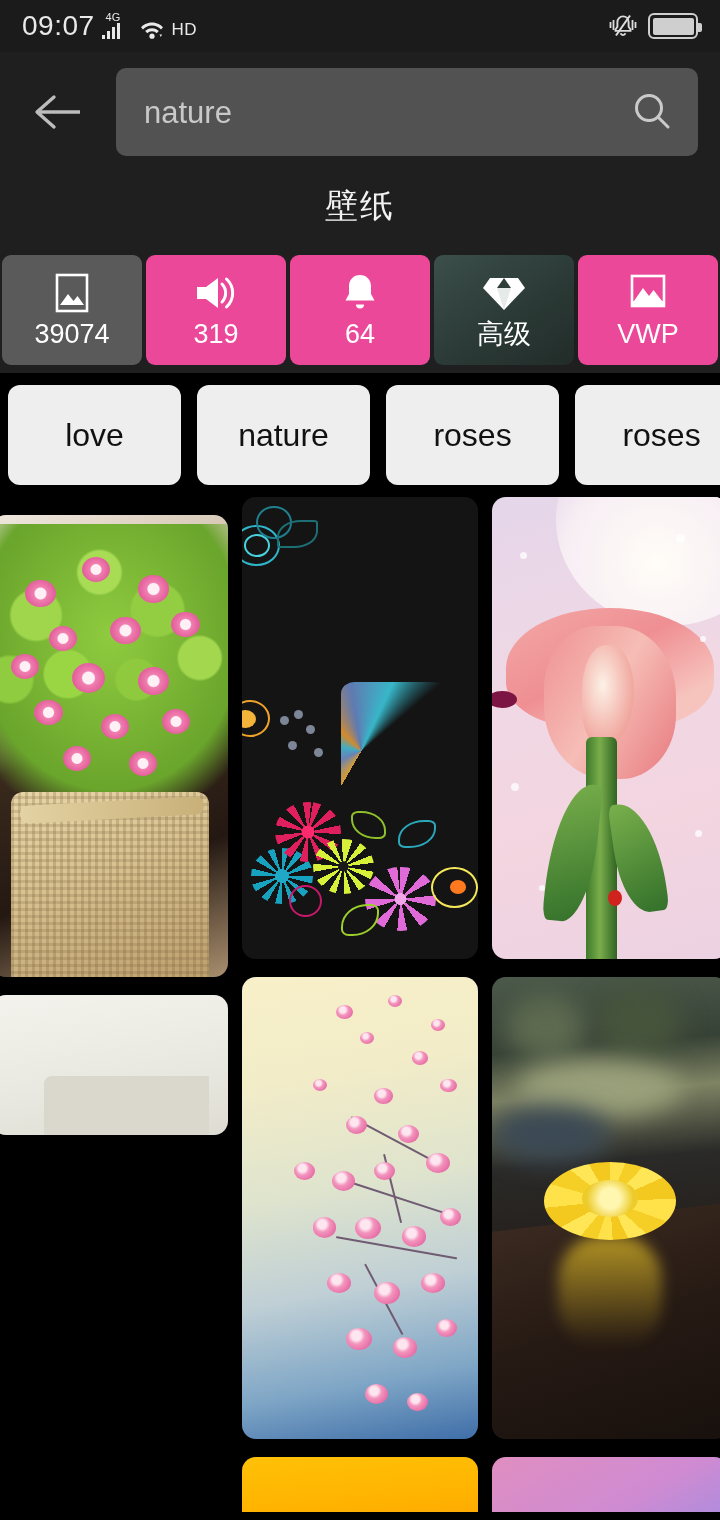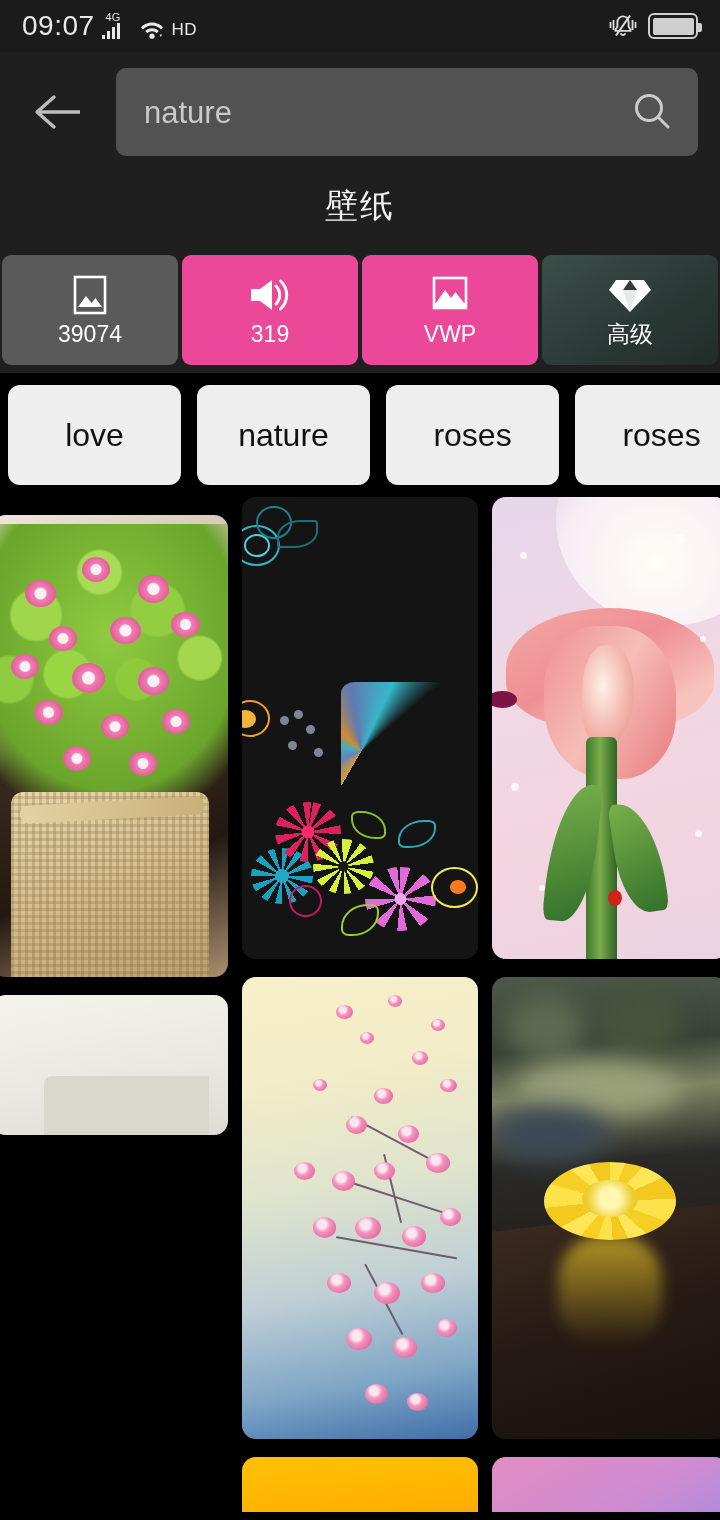--- a/index.html
+++ b/index.html
@@ -92,21 +92,21 @@
     flex:1 1 0; height:110px;
     background:#ec4899; border-radius:9px;
     display:flex; flex-direction:column; align-items:center; justify-content:center;
     gap:7px; cursor:pointer;
     position:relative;
   }
   .tab:first-child{ margin-left:2px; }
   .tab:last-child{ margin-right:2px; }
   .tab.sel{ background:#5a5a5a; }
   .tab.premium{ background:linear-gradient(145deg,#3c4f4a 0%,#2b3a36 55%,#222c29 100%); }
-  .tab .tlabel{ color:#fff; font-size:23px; line-height:1; }
+  .tab .tlabel{ color:#fff; font-size:27px; line-height:1; }
   .tab .ticon{ height:42px; display:flex; align-items:center; justify-content:center; }
 
   
   .chips{
     display:flex; gap:16px;
     padding:12px 8px 12px 8px;
     background:#000;
     overflow:hidden;
   }
   .chip{
@@ -351,41 +351,50 @@
       <span class="ticon">
         <svg width="48" height="40" viewBox="0 0 48 40">
           <path d="M5 14h9l12-9v30l-12-9H5z" fill="#fff"></path>
           <path d="M30 11a13 13 0 0 1 0 18" fill="none" stroke="#fff" stroke-width="3" stroke-linecap="round"></path>
           <path d="M34.5 6a19 19 0 0 1 0 28" fill="none" stroke="#fff" stroke-width="3" stroke-linecap="round"></path>
         </svg>
       </span>
       <span class="tlabel">319</span>
     </div>
 
+    <div class="tab">
+      <span class="ticon">
+        <svg width="40" height="42" viewBox="0 0 40 42">
+          <path d="M20 3c-6.3 0-11 4.8-11 11v8l-3.5 6.5h29L31 22v-8c0-6.2-4.7-11-11-11z" fill="#fff"></path>
+          <path d="M16 32.5a4 4 0 0 0 8 0z" fill="#fff"></path>
+        </svg>
+      </span>
+      <span class="tlabel">64</span>
+    </div>
+
+    <div class="tab premium">
+      <span class="ticon">
+        <svg width="46" height="42" viewBox="0 0 46 42">
+          <path d="M9 6h28l7 10-21 22L2 16z" fill="#fff"></path>
+          <path d="M23 6l-7 10h14z" fill="#2f3d39"></path>
+          <path d="M16 16l7 22 7-22z" fill="#e6ebea"></path>
+        </svg>
+      </span>
+      <span class="tlabel">高级</span>
+    </div>
 
     <div class="tab">
       <span class="ticon">
         <svg width="44" height="40" viewBox="0 0 44 40">
           <rect x="6" y="3" width="32" height="30" fill="none" stroke="#fff" stroke-width="2.6"></rect>
           <path d="M8 28l9-13 6 8 4.5-6 8.5 11z" fill="#fff"></path>
           <rect x="6" y="28" width="32" height="5" fill="#fff"></rect>
         </svg>
       </span>
       <span class="tlabel">VWP</span>
-    </div>
-
-    <div class="tab premium">
-      <span class="ticon">
-        <svg width="46" height="42" viewBox="0 0 46 42">
-          <path d="M9 6h28l7 10-21 22L2 16z" fill="#fff"></path>
-          <path d="M23 6l-7 10h14z" fill="#2f3d39"></path>
-          <path d="M16 16l7 22 7-22z" fill="#e6ebea"></path>
-        </svg>
-      </span>
-      <span class="tlabel">高级</span>
     </div>
 
   </div>
 </div>
 
 <div class="chips">
   <div class="chip">
       <span>love</span>
     </div>
   <div class="chip">

